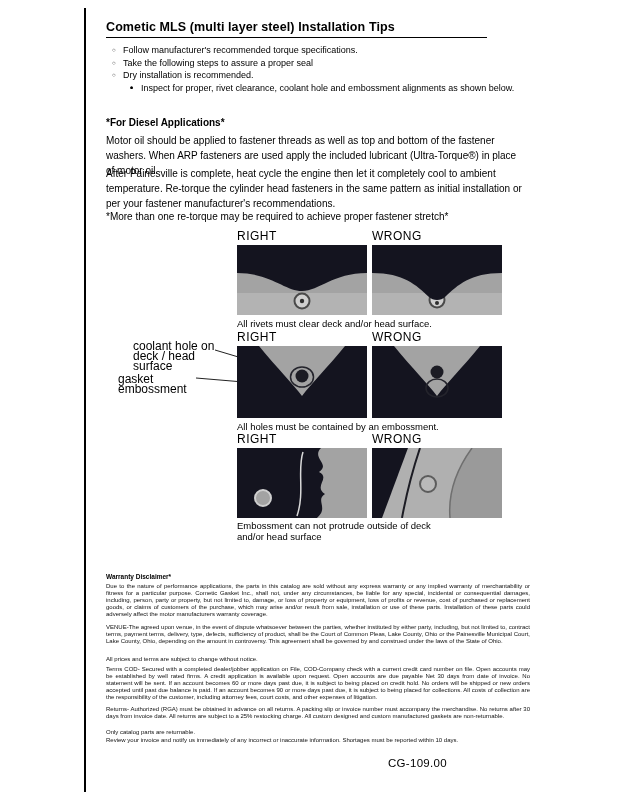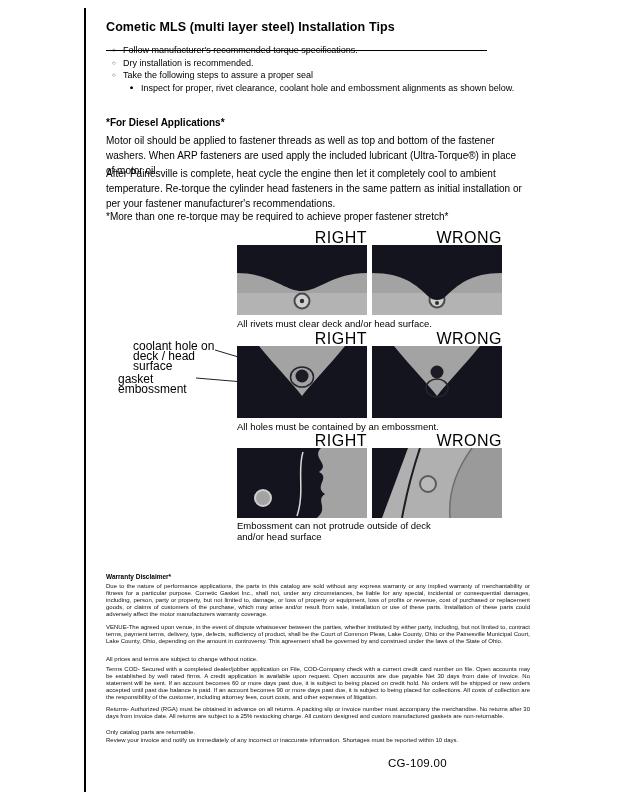--- a/index.html
+++ b/index.html
@@ -2,50 +2,50 @@
 <html><head>
 <meta charset="utf-8">
 <style>
   *{margin:0;padding:0;box-sizing:border-box}
   html,body{background:#ffffff}
   #page{position:relative;width:618px;height:800px;background:#fff;
         font-family:"Liberation Sans",sans-serif;color:#000;overflow:hidden}
   .abs{position:absolute}
   .vrule{position:absolute;left:84px;top:8px;width:2px;height:784px;background:#000}
   .title{position:absolute;left:106px;top:20px;width:381px;font-size:12.5px;font-weight:bold;
-         border-bottom:1.5px solid #000;padding-bottom:16px;letter-spacing:.1px}
+         border-bottom:1.5px solid #000;padding-bottom:3px;letter-spacing:.1px}
   .list{position:absolute;left:112px;top:44px;width:430px;font-size:9px;line-height:12px}
   .li{position:relative;padding-left:11px;margin-bottom:0.5px}
   .li.sub{margin-left:18px}
   .mark{position:absolute;left:0;top:0;width:9px;text-align:left}
   .mark.o::before{content:"○";font-size:6px;position:relative;top:-1px}
   .mark.f::before{content:"•";font-size:9px}
   .h-diesel{position:absolute;left:106px;top:117px;font-size:10px;font-weight:bold}
   .para{position:absolute;left:106px;width:418px;font-size:10px;line-height:15px}
-  .dg-hdr{position:absolute;width:130px;text-align:right;font-size:16px;letter-spacing:.5px}
+  .dg-hdr{position:absolute;width:130px;text-align:left;font-size:12px;letter-spacing:.5px}
   .dg-img{position:absolute;width:130px;height:72px;line-height:0}
   .dg-cap{position:absolute;left:237px;font-size:9.5px;line-height:11px}
   .dg-lbl{position:absolute;font-size:12px;line-height:10px}
   .warr{position:absolute;left:106px;width:424px;font-size:6px;line-height:7px;color:#111;text-align:justify}
   .warr-h{position:absolute;left:106px;top:573px;font-size:6.5px;font-weight:bold}
   .footer{position:absolute;left:388px;top:757px;font-size:11.5px;letter-spacing:.3px}
 </style>
 </head>
 <body>
 
 <div id="page">
 
   <div class="vrule"></div>
 
   <div class="title">Cometic MLS (multi layer steel) Installation Tips</div>
 
   <div class="list">
     <div class="li"><span class="mark o"></span><span>Follow manufacturer's recommended torque specifications.</span></div>
+    <div class="li"><span class="mark o"></span><span>Take the following steps to assure a proper seal</span></div>
     <div class="li"><span class="mark o"></span><span>Dry installation is recommended.</span></div>
-    <div class="li"><span class="mark o"></span><span>Take the following steps to assure a proper seal</span></div>
     <div class="li sub"><span class="mark f"></span></div>
     <div class="li sub"><span class="mark f"></span><span>Inspect for proper, rivet clearance, coolant hole and embossment alignments as shown below.</span></div>
   </div>
 
   <div class="h-diesel">*For Diesel Applications*</div>
   <div class="para" style="top:133px">Motor oil should be applied to fastener threads as well as top and bottom of the fastener washers. When ARP fasteners are used apply the included lubricant (Ultra-Torque®) in place of motor oil.</div>
   <div class="para" style="top:166px">After Painesville is complete, heat cycle the engine then let it completely cool to ambient temperature. Re-torque the cylinder head fasteners in the same pattern as initial installation or per your fastener manufacturer's recommendations.</div>
   <div class="para" style="top:209px">*More than one re-torque may be required to achieve proper fastener stretch*</div>
 
   <div class="dg-hdr" style="left:237px;top:229px">RIGHT</div>

